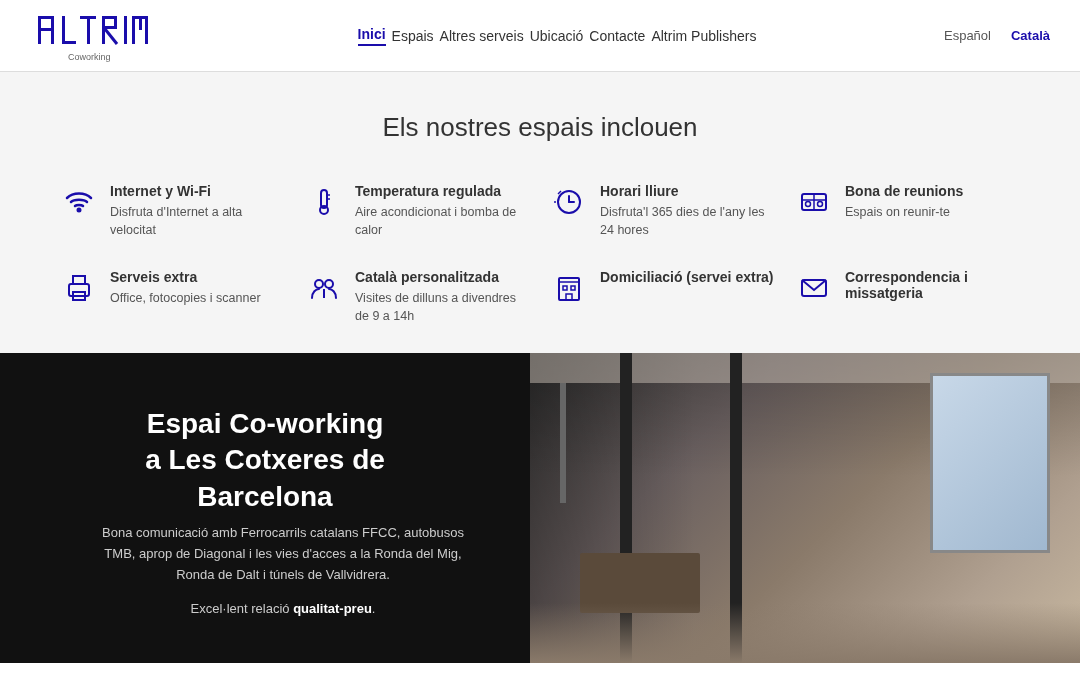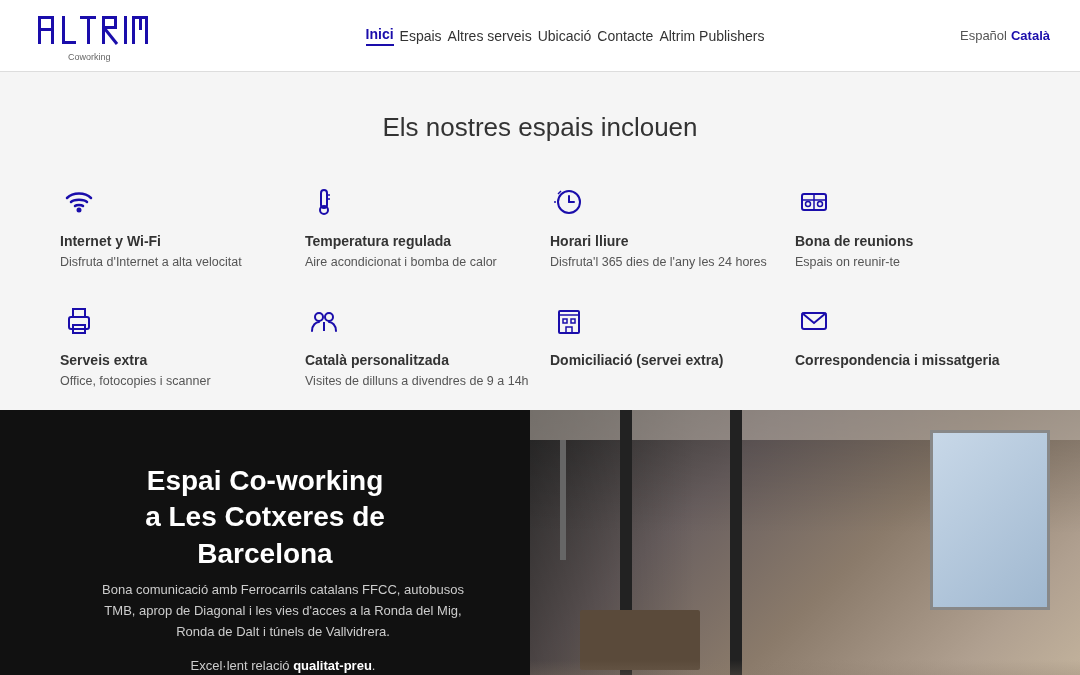--- a/index.html
+++ b/index.html
@@ -34,52 +34,52 @@
       color: #1a0dab;
       font-weight: bold;
       border-bottom: 2px solid #1a0dab;
       padding-bottom: 2px;
     }
     nav a.publishers {
       color: #333;
     }
     .lang-area {
       display: flex;
-      gap: 4px;
+      gap: 20px;
       font-size: 13px;
     }
     .lang-area a {
       text-decoration: none;
       color: #555;
     }
     .lang-area a.active-lang {
       color: #1a0dab;
       font-weight: bold;
     }
 
     
     .features-section {
       background: #f5f5f5;
-      padding: 40px 60px 20px;
+      padding: 40px 60px 28px;
     }
     .features-title {
       text-align: center;
       font-size: 26px;
       font-weight: 400;
       color: #333;
       margin-bottom: 40px;
     }
     .features-grid {
       display: grid;
       grid-template-columns: repeat(4, 1fr);
       gap: 30px 20px;
     }
     .feature-item {
       display: flex;
-      flex-direction: column;
+      flex-direction: row;
       align-items: flex-start;
       gap: 12px;
     }
     .feature-icon {
       width: 38px;
       height: 38px;
       flex-shrink: 0;
       color: #1a0dab;
       display: flex;
       align-items: center;

